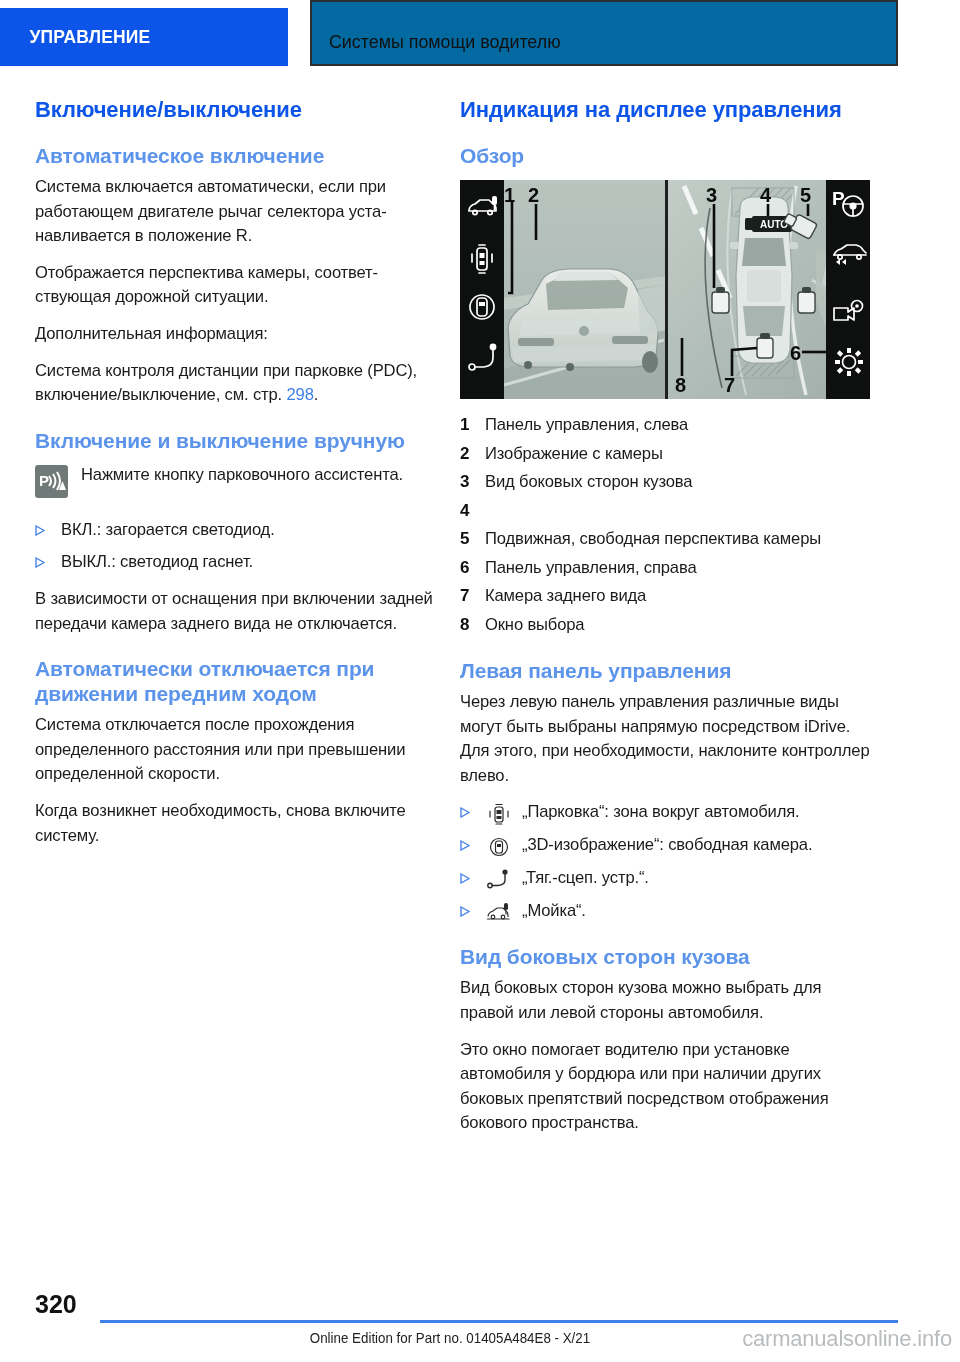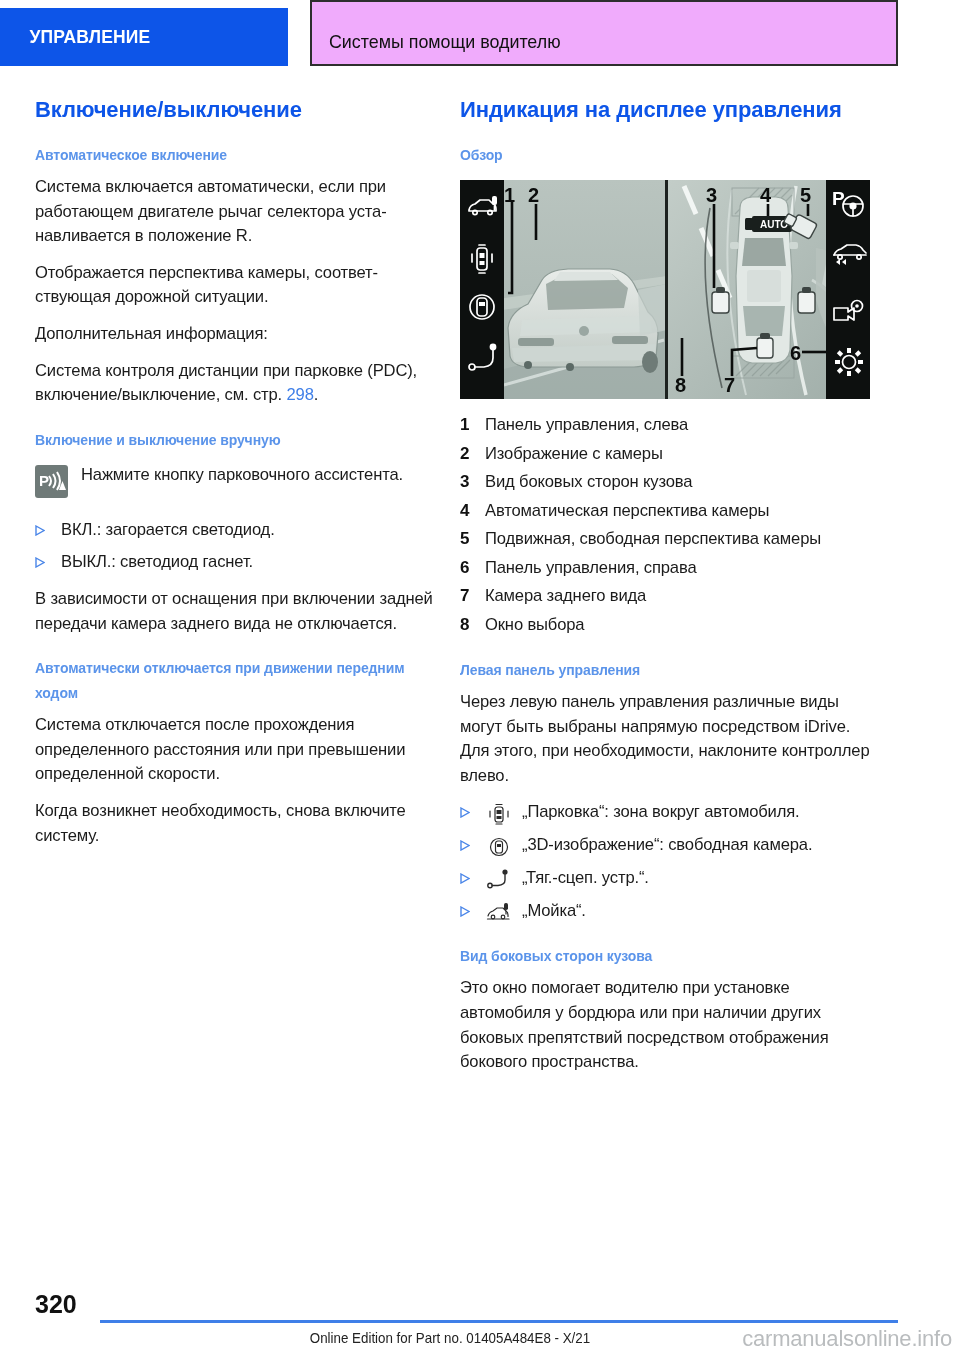--- a/index.html
+++ b/index.html
@@ -18,39 +18,39 @@
     background: #0d55e8; display: flex; align-items: center;
   }
   .header-tab-label {
     color: #ffffff; font-size: 19px; font-weight: bold;
     letter-spacing: .2px; padding-left: 32px;
     transform: scaleX(.92); transform-origin: left center;
   }
   .header-box {
     position: absolute; left: 310px; top: -8px; width: 588px; height: 66px;
     border: 2px solid #2e2e2e; border-left: 2px solid #2e2e2e;
-    background: #f0abfc; display: flex; align-items: flex-end;
+    background: #0369a1; display: flex; align-items: flex-end;
   }
   .header-box-label {
     font-size: 19px; color: #111; padding-left: 18px; padding-bottom: 11px;
     transform: scaleX(.94); transform-origin: left bottom;
   }
 
   
   .columns { position: absolute; left: 0; top: 96px; width: 960px; }
   .col { position: absolute; top: 0; width: 410px; }
   .col-left  { left: 35px; }
   .col-right { left: 460px; }
 
   h1.sect {
     color: #0d55e8; font-size: 22px; font-weight: bold;
     line-height: 27px; letter-spacing: -0.1px; margin-bottom: 20px;
   }
   h2.sub {
-    color: #5b94ea; font-size: 14px; font-weight: bold;
+    color: #5b94ea; font-size: 21px; font-weight: bold;
     line-height: 25px; letter-spacing: -0.1px;
     margin-top: 20px; margin-bottom: 7px;
   }
   h2.sub.first { margin-top: 0; }
   p.body {
     font-size: 16.6px; line-height: 24.6px; color: #1b1b1b;
     margin-bottom: 12px; letter-spacing: -0.15px;
   }
   p.body:last-child { margin-bottom: 0; }
   .pglink { color: #3f7fe8; }
@@ -426,21 +426,20 @@
         <div class="legend-row">
           <span class="legend-num">2</span>
           <span class="legend-txt">Изображение с камеры</span>
         </div>
         <div class="legend-row">
           <span class="legend-num">3</span>
           <span class="legend-txt">Вид боковых сторон кузова</span>
         </div>
         <div class="legend-row">
           <span class="legend-num">4</span>
-          <span class="legend-txt">Автоматическая перспектива камеры</span>
         </div>
         <div class="legend-row wrap">
           <span class="legend-num">5</span>
           <span class="legend-txt">Подвижная, свободная перспектива ка­меры</span>
         </div>
         <div class="legend-row">
           <span class="legend-num">6</span>
           <span class="legend-txt">Панель управления, справа</span>
         </div>
         <div class="legend-row">
@@ -532,20 +531,21 @@
                 <rect x="18" y="1" width="4" height="7" rx="1.8" fill="#2b2b2b" stroke="none"></rect>
                 <line x1="20" y1="9" x2="20" y2="12"></line>
               </g>
             </svg>
           </span>
           <span class="txt">„Мойка“.</span>
         </div>
       </div>
 
       <h2 class="sub">Вид боковых сторон кузова</h2>
+      <p class="body">Вид боковых сторон кузова можно выбрать для правой или левой стороны автомобиля.</p>
       <p class="body">Это окно помогает водителю при установке автомобиля у бордюра или при наличии дру­гих боковых препятствий посредством отобра­жения бокового пространства.</p>
     </div>
   </div>
 
   <div class="footer">
     <div class="page-num">320</div>
     <div class="footer-rule"></div>
     <div class="footer-note">Online Edition for Part no. 01405A484E8 - X/21</div>
     <div class="watermark">carmanualsonline.info</div>
   </div>

